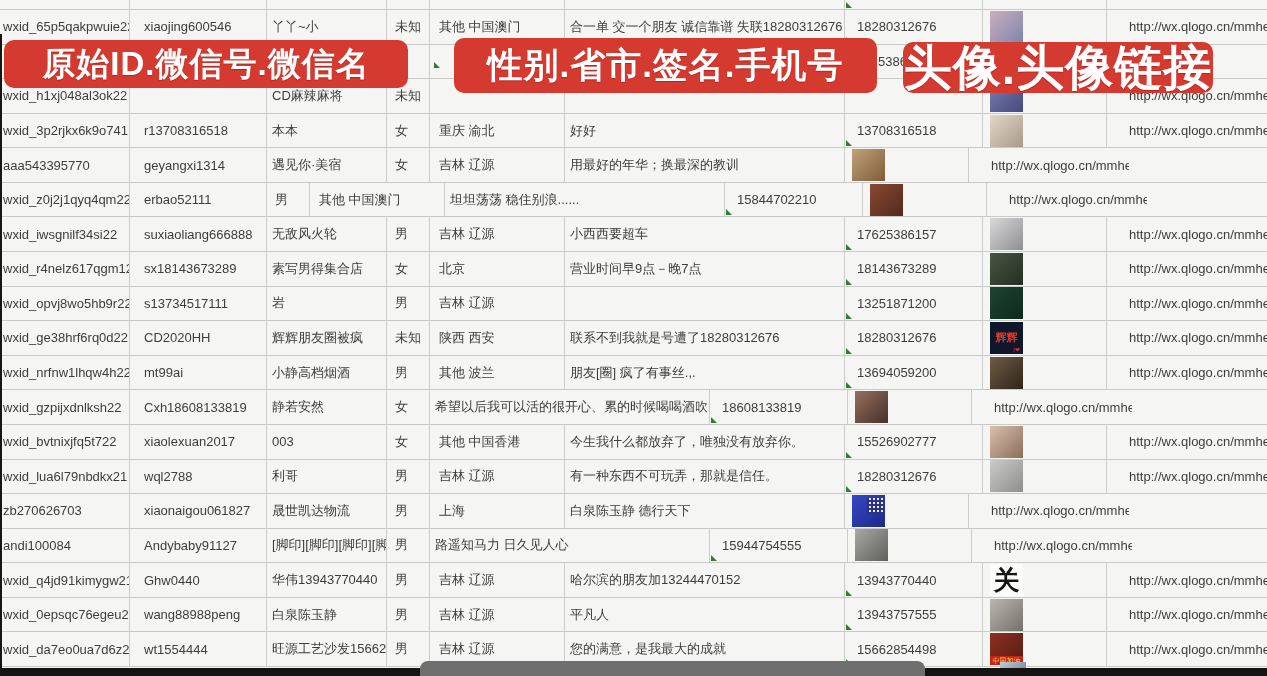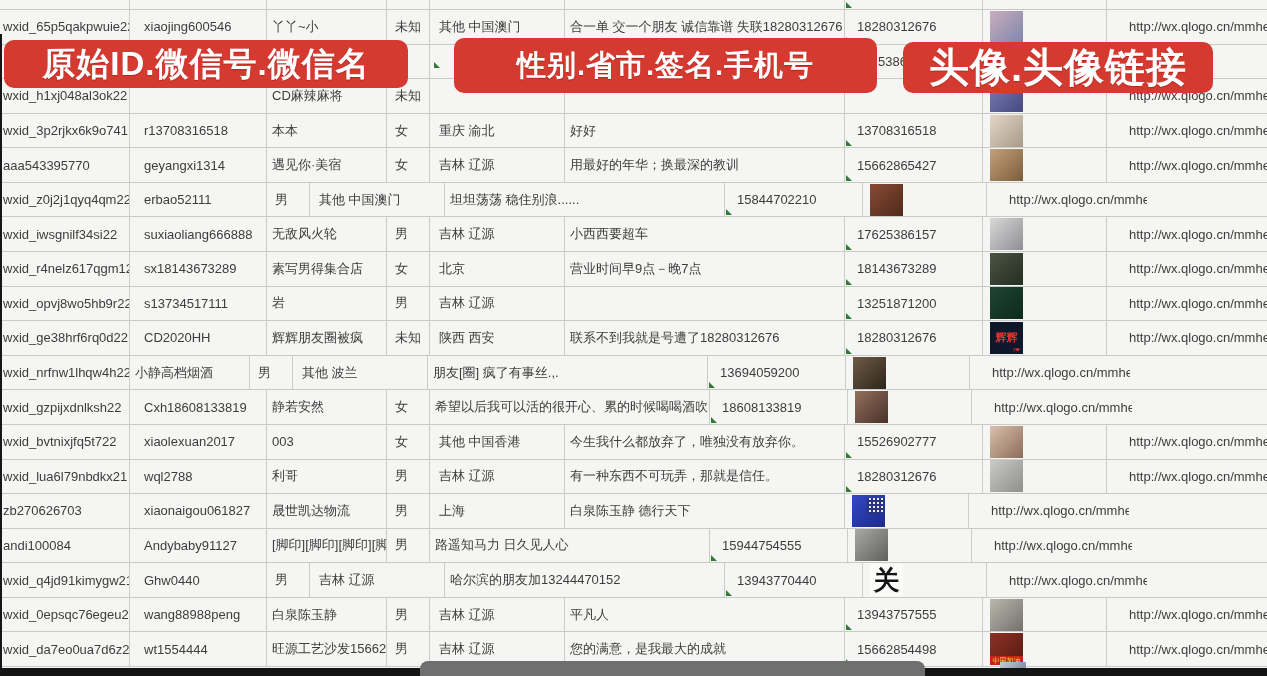--- a/index.html
+++ b/index.html
@@ -33,22 +33,22 @@
                  color:#ffd34d;font-size:7px;line-height:9px;text-align:center;overflow:hidden;}
   .avatar .qrbox{position:absolute;right:2px;top:3px;width:16px;height:16px;background:#e9ecf5;
                  background-image:repeating-linear-gradient(0deg,#2a347e 0 2px,transparent 2px 4px),
                  repeating-linear-gradient(90deg,#2a347e 0 2px,transparent 2px 4px);}
   .avatar .heart{position:absolute;right:3px;bottom:1px;font-size:6px;color:#d33;line-height:1;}
   
   .banner{position:absolute;background:#d53a30;color:#fff;font-weight:bold;
           border-radius:10px;display:flex;align-items:center;justify-content:center;
           z-index:30;letter-spacing:1px;text-shadow:0 1px 1px rgba(120,0,0,.35);}
   #banner-1{left:4px;top:40px;width:404px;height:48px;font-size:33px;}
-  #banner-2{left:454px;top:38px;width:423px;height:55px;font-size:29px;}
-  #banner-3{left:903px;top:42px;width:310px;height:51px;font-size:40px;}
+  #banner-2{left:454px;top:38px;width:423px;height:55px;font-size:35px;}
+  #banner-3{left:903px;top:42px;width:310px;height:51px;font-size:48px;}
   
   #bottom-bar{position:absolute;left:0;right:0;bottom:0;height:8px;background:#141414;z-index:19;}
   #scroll-thumb{position:absolute;left:420px;top:661px;width:505px;height:15px;background:#6f6f6f;
                 border-radius:8px 8px 0 0;z-index:20;}
   #left-edge{position:absolute;left:0;top:34px;width:2px;bottom:0;background:#161616;z-index:18;}
   #gap-mark{position:absolute;left:434px;top:62px;width:0;height:0;z-index:31;
             border-bottom:6px solid #2f7d32;border-right:6px solid transparent;}
   #partial-avatar{position:absolute;left:1000px;top:662px;width:26px;height:7px;z-index:18;
                   background:linear-gradient(135deg,#c3ccd6,#7d8ea2);}
 </style>
@@ -120,21 +120,20 @@
         </div>
         <div class="cell c8">http://wx.qlogo.cn/mmhead</div>
       </div>
       <div class="row">
         <div class="cell c0">aaa543395770</div>
         <div class="cell c1">geyangxi1314</div>
         <div class="cell c2">遇见你·美宿</div>
         <div class="cell c3">女</div>
         <div class="cell c4">吉林 辽源</div>
         <div class="cell c5">用最好的年华；换最深的教训</div>
-        <div class="cell c6">15662865427<span class="gmark"></span></div>
         <div class="cell c7">
           <div class="avatar" style="background: linear-gradient(135deg, rgb(194, 161, 124), rgb(125, 92, 58));"></div>
         </div>
         <div class="cell c8">http://wx.qlogo.cn/mmhead</div>
       </div>
       <div class="row">
         <div class="cell c0">wxid_z0j2j1qyq4qm22</div>
         <div class="cell c1">erbao52111</div>
         <div class="cell c3">男</div>
         <div class="cell c4">其他 中国澳门</div>
@@ -195,20 +194,21 @@
         <div class="cell c7">
           <div class="avatar" style="background: #0f172a;">
             <span class="lbl" style="color: rgb(224, 58, 46); font-size: 11px;">辉辉</span>
             <span class="heart">I❤</span>
           </div>
         </div>
         <div class="cell c8">http://wx.qlogo.cn/mmhead</div>
       </div>
       <div class="row">
         <div class="cell c0">wxid_nrfnw1lhqw4h22</div>
+        <div class="cell c1">mt99ai</div>
         <div class="cell c2">小静高档烟酒</div>
         <div class="cell c3">男</div>
         <div class="cell c4">其他 波兰</div>
         <div class="cell c5">朋友[圈] 疯了有事丝.,.</div>
         <div class="cell c6">13694059200<span class="gmark"></span></div>
         <div class="cell c7">
           <div class="avatar" style="background: linear-gradient(135deg, rgb(111, 92, 70), rgb(46, 36, 26));"></div>
         </div>
         <div class="cell c8">http://wx.qlogo.cn/mmhead</div>
       </div>
@@ -272,20 +272,21 @@
         <div class="cell c5">路遥知马力 日久见人心</div>
         <div class="cell c6">15944754555<span class="gmark"></span></div>
         <div class="cell c7">
           <div class="avatar" style="background: linear-gradient(135deg, rgb(168, 168, 164), rgb(95, 95, 91));"></div>
         </div>
         <div class="cell c8">http://wx.qlogo.cn/mmhead</div>
       </div>
       <div class="row">
         <div class="cell c0">wxid_q4jd91kimygw21</div>
         <div class="cell c1">Ghw0440</div>
+        <div class="cell c2">华伟13943770440</div>
         <div class="cell c3">男</div>
         <div class="cell c4">吉林 辽源</div>
         <div class="cell c5">哈尔滨的朋友加13244470152</div>
         <div class="cell c6">13943770440<span class="gmark"></span></div>
         <div class="cell c7">
           <div class="avatar" style="background: rgb(251, 251, 249);">
             <span class="lbl" style="color: rgb(20, 20, 20); font-size: 26px;">关</span>
           </div>
         </div>
         <div class="cell c8">http://wx.qlogo.cn/mmhead</div>

